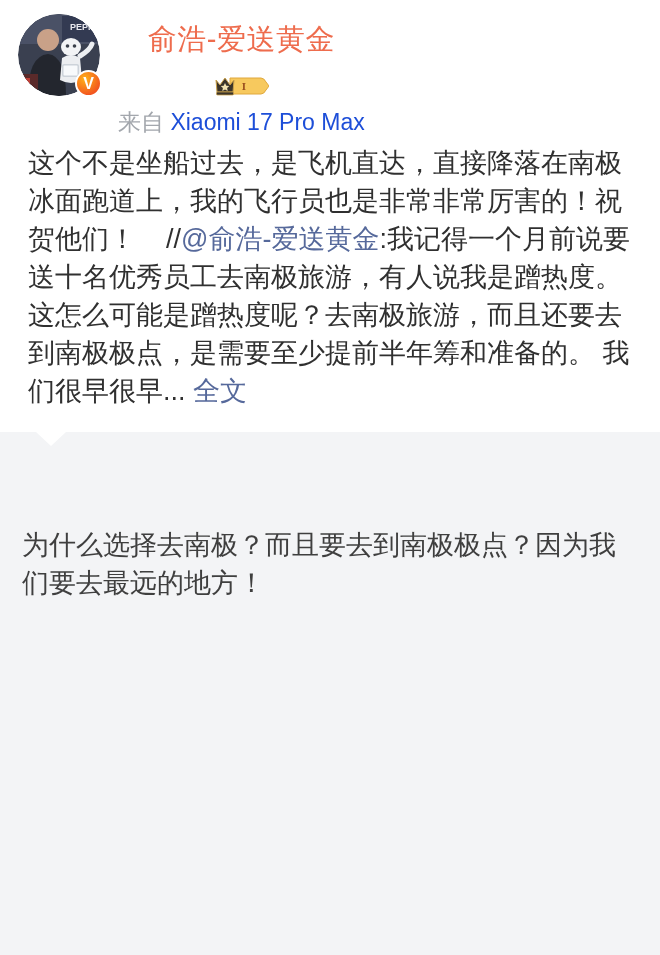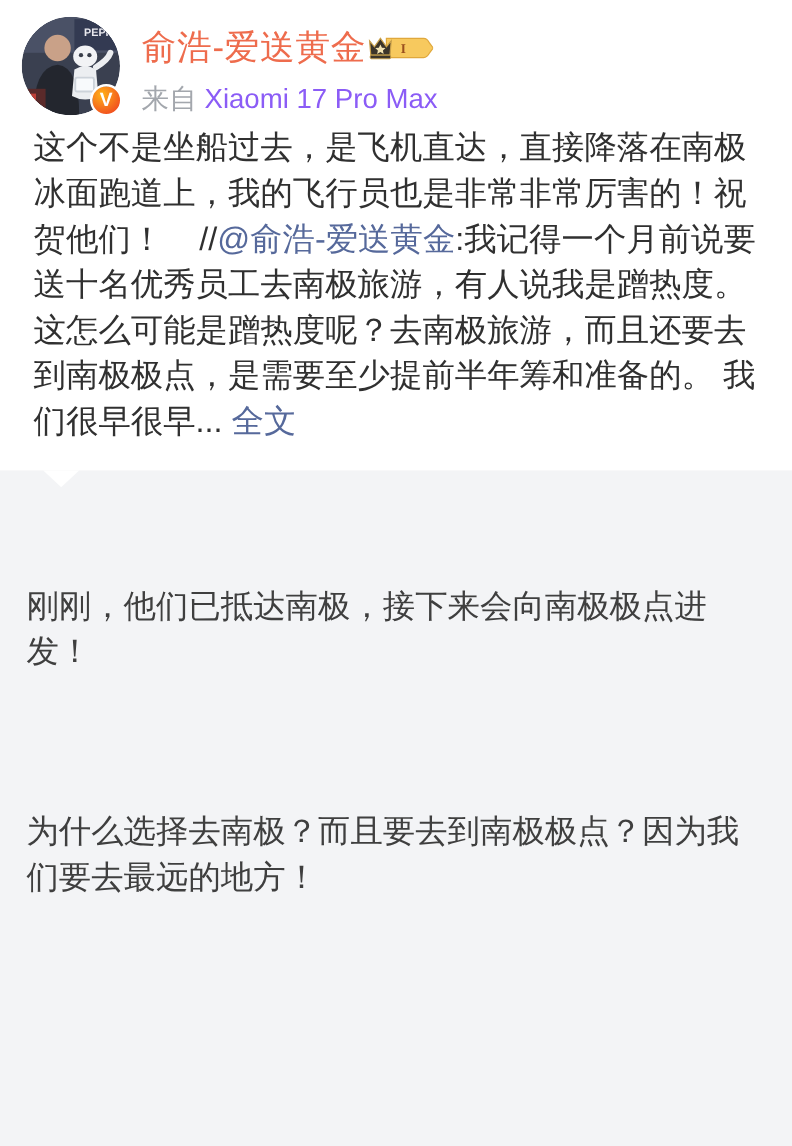--- a/index.html
+++ b/index.html
@@ -25,29 +25,29 @@
   .v-badge {
     position: absolute; right: -2px; bottom: -1px;
     width: 27px; height: 27px; border-radius: 50%;
     background: radial-gradient(circle at 35% 30%, #ffb118, #f2541f 75%);
     border: 2px solid #ffffff;
     color: #ffffff; font-weight: bold; font-size: 16px;
     display: flex; align-items: center; justify-content: center;
     line-height: 1;
   }
   .header-info { margin-left: 18px; padding-top: 6px; }
-  .name-row { display: flex; align-items: center; gap: 0; }
+  .name-row { display: flex; align-items: center; gap: 12px; flex-direction: column; }
   .username {
     color: #ee6c4d; font-size: 29px; font-weight: 500;
     letter-spacing: 0.5px;
   }
   .vip-badge { display: inline-block; height: 28px; }
   .source-row { margin-top: 7px; font-size: 23px; }
   .source-prefix { color: #a3a7ad; text-align: center; }
-  .source-device { color: #8b5cf6; }
+  .source-device { color: #1d4ed8; }
   
   .content {
     margin-top: 6px;
     padding: 0 20px 0 28px;
     font-size: 27px;
     line-height: 38px;
     color: #303030;
     white-space: pre-wrap;
     word-break: break-all;
   }
@@ -127,17 +127,16 @@
       <span class="source-device">Xiaomi 17 Pro Max</span>
     </div>
   </div>
 </div>
 
 <div class="content"><span>这个不是坐船过去，是飞机直达，直接降落在南极冰面跑道上，我的飞行员也是非常非常厉害的！祝贺他们！    //</span><span class="link">@俞浩-爱送黄金</span><span>:我记得一个月前说要送十名优秀员工去南极旅游，有人说我是蹭热度。这怎么可能是蹭热度呢？去南极旅游，而且还要去到南极极点，是需要至少提前半年筹和准备的。 我们很早很早... </span><span class="link">全文</span></div>
 
 <div class="quote">
   <div class="notch"></div>
   <div class="quote-text">
-    <p>刚刚，他们已抵达南极，接下来会向南极极点进发！</p>
     <p>为什么选择去南极？而且要去到南极极点？因为我们要去最远的地方！</p>
   </div>
 
 </div>
 
 </body></html>

